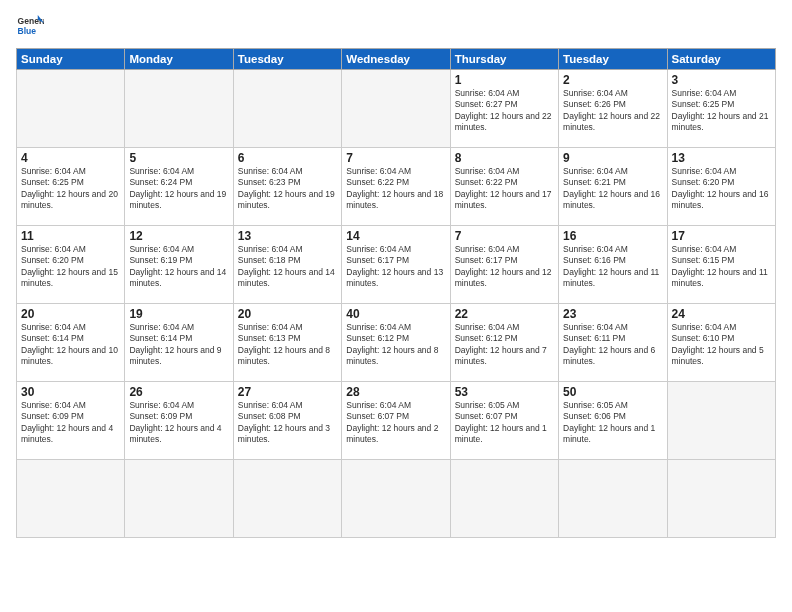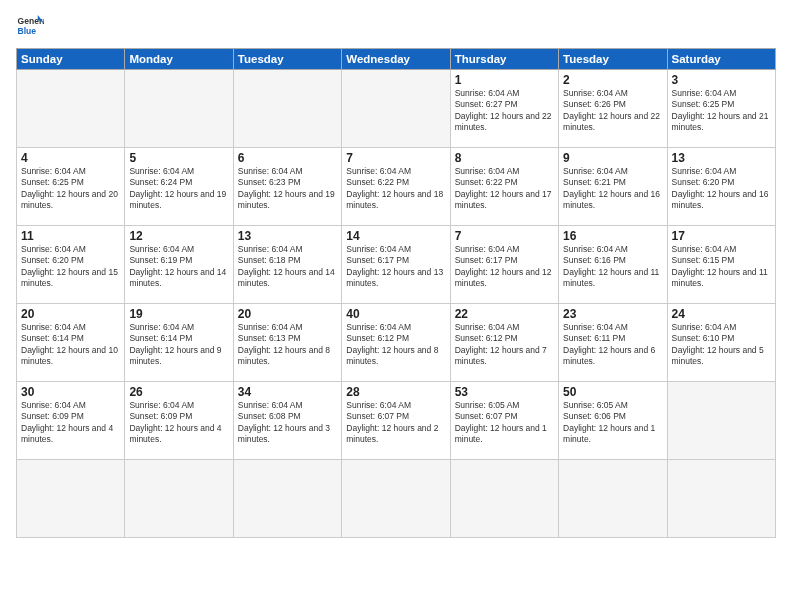--- a/index.html
+++ b/index.html
@@ -224,21 +224,21 @@
         <tr>
           <td>
             <span class="day-num">30</span>
             <div class="day-info">Sunrise: 6:04 AM<br>Sunset: 6:09 PM<br>Daylight: 12 hours and 4 minutes.</div>
           </td>
           <td>
             <span class="day-num">26</span>
             <div class="day-info">Sunrise: 6:04 AM<br>Sunset: 6:09 PM<br>Daylight: 12 hours and 4 minutes.</div>
           </td>
           <td>
-            <span class="day-num">34</span>
+            <span class="day-num">27</span>
             <div class="day-info">Sunrise: 6:04 AM<br>Sunset: 6:08 PM<br>Daylight: 12 hours and 3 minutes.</div>
           </td>
           <td>
             <span class="day-num">28</span>
             <div class="day-info">Sunrise: 6:04 AM<br>Sunset: 6:07 PM<br>Daylight: 12 hours and 2 minutes.</div>
           </td>
           <td>
             <span class="day-num">53</span>
             <div class="day-info">Sunrise: 6:05 AM<br>Sunset: 6:07 PM<br>Daylight: 12 hours and 1 minute.</div>
           </td>

